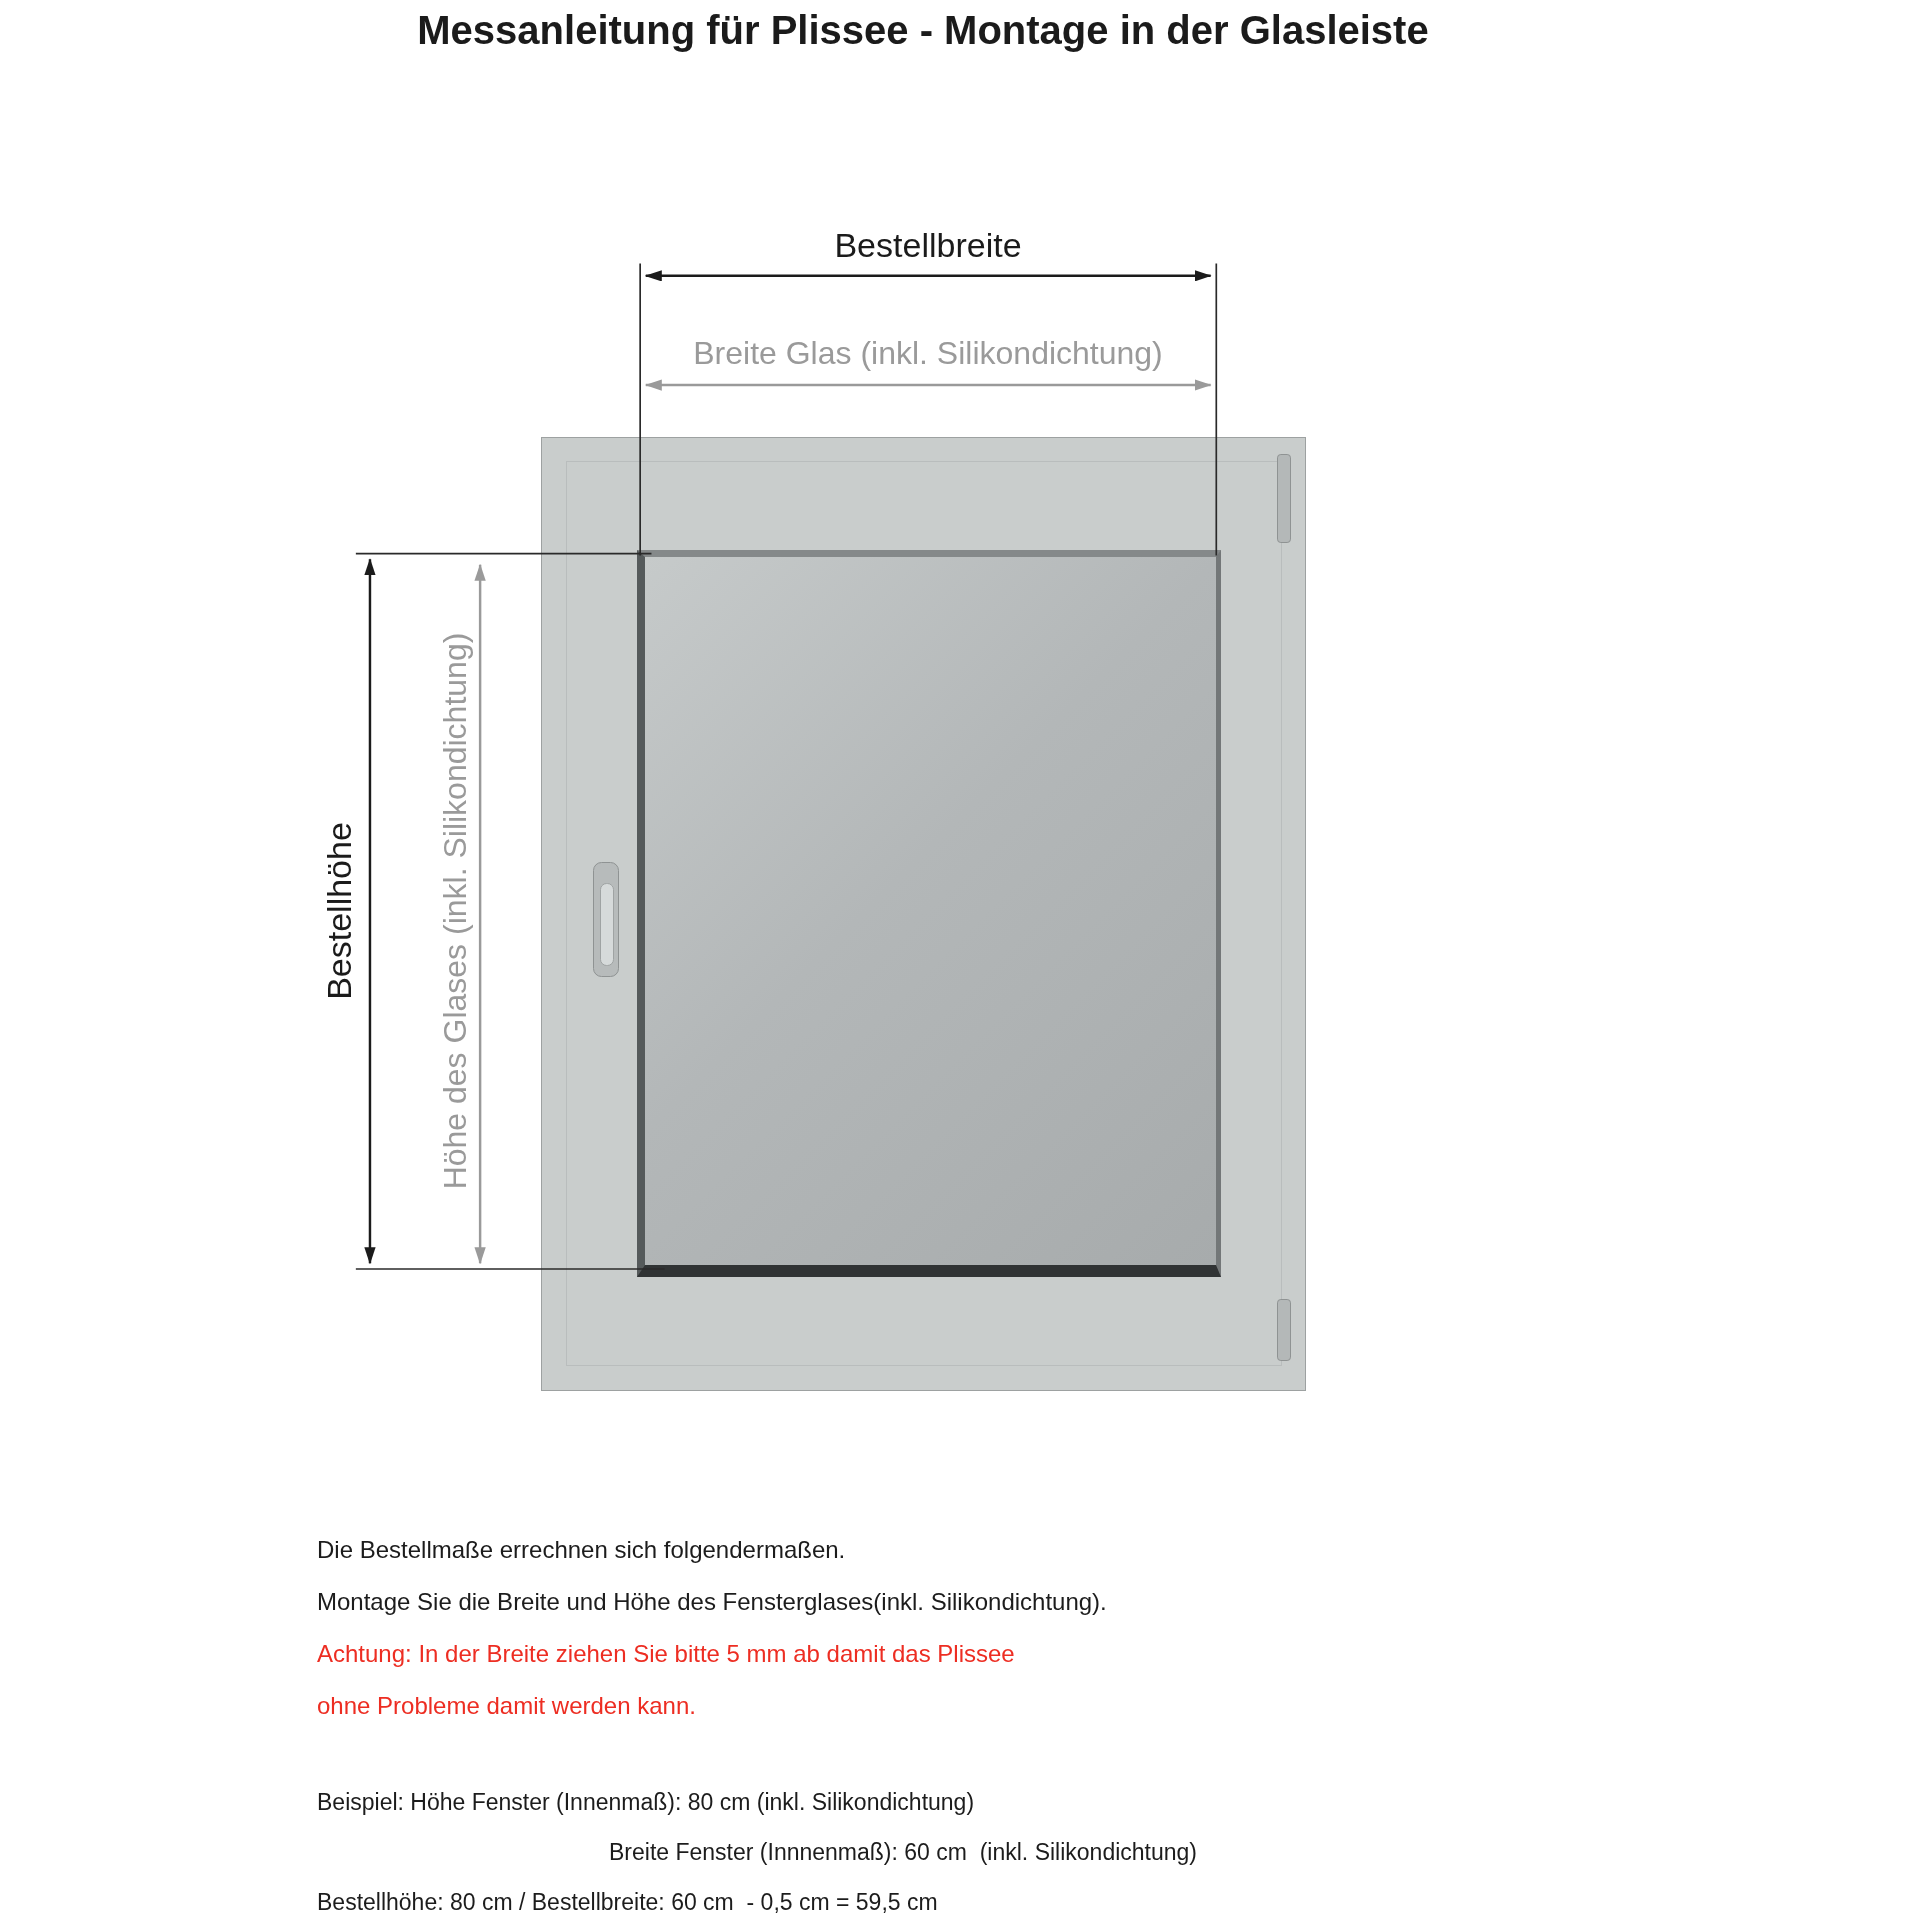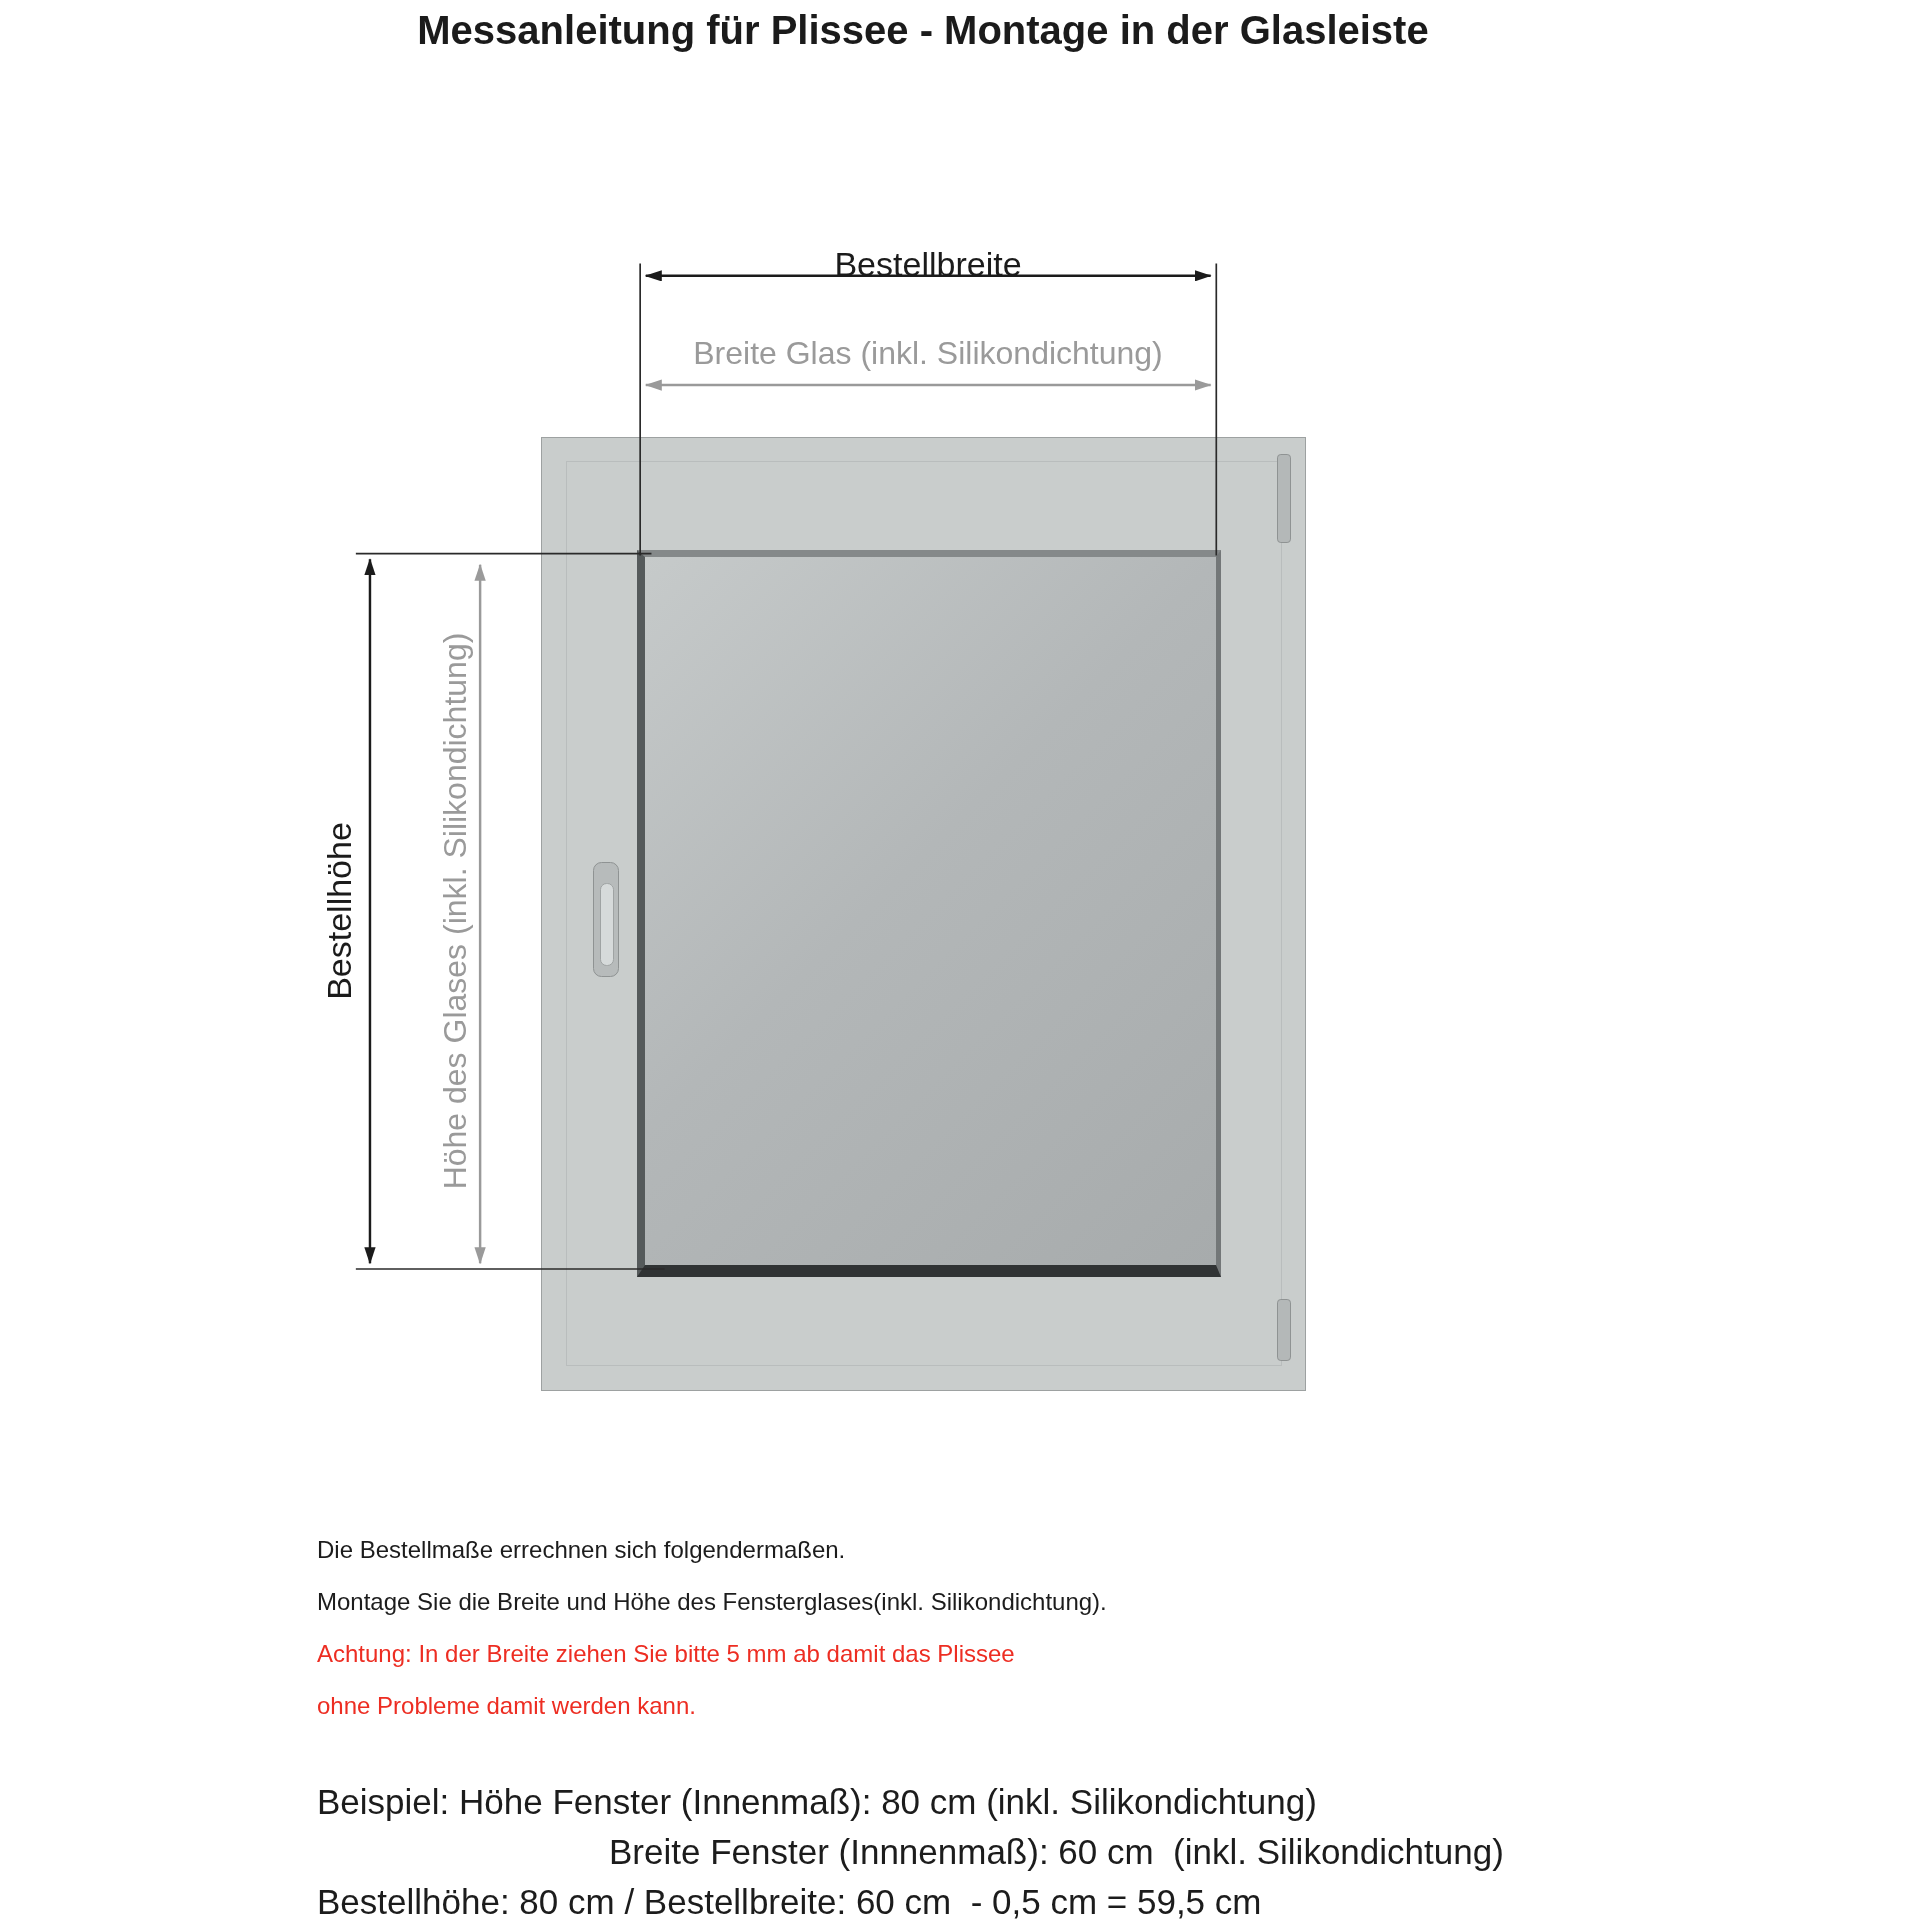--- a/index.html
+++ b/index.html
@@ -46,30 +46,30 @@
   .hinge{
     position:absolute;left:1277px;width:14px;
     background:#b4b8b8;border:1.9px solid #8f9393;border-radius:3.8px;box-sizing:border-box;
   }
   .hinge.top{top:454px;height:89px;}
   .hinge.bottom{top:1299px;height:62px;}
   
   .dim-label{position:absolute;white-space:nowrap;}
   .dim-black{color:#1b1b1b;font-size:34px;}
   .dim-gray{color:#9a9a9a;font-size:32px;}
-  .lbl-bestellbreite{left:928px;top:245px;transform:translateX(-50%);}
+  .lbl-bestellbreite{left:928px;top:226px;transform:translateX(-50%);}
   .lbl-breiteglas{left:928px;top:335px;transform:translateX(-50%);}
   .lbl-bestellhoehe{left:339px;top:911px;transform:translate(-50%,-50%) rotate(-90deg);}
   .lbl-hoeheglas{left:455px;top:911px;transform:translate(-50%,-50%) rotate(-90deg);}
   .overlay{position:absolute;left:0;top:0;pointer-events:none;}
   
   .instructions{position:absolute;left:317px;top:1524px;font-size:24px;line-height:52px;}
   .instructions div{white-space:pre;}
   .warn{color:#ed2d22;}
-  .example{position:absolute;left:317px;top:1777px;font-size:35px;line-height:50px;}
+  .example{position:absolute;left:317px;top:1777px;font-size:23px;line-height:50px;}
   .example div{white-space:pre;}
   .example .indent{margin-left:292px;}
 </style>
 </head>
 <body>
 
 <div class="canvas">
 
   <div class="page-title">Messanleitung für Plissee - Montage in der Glasleiste</div>
 

